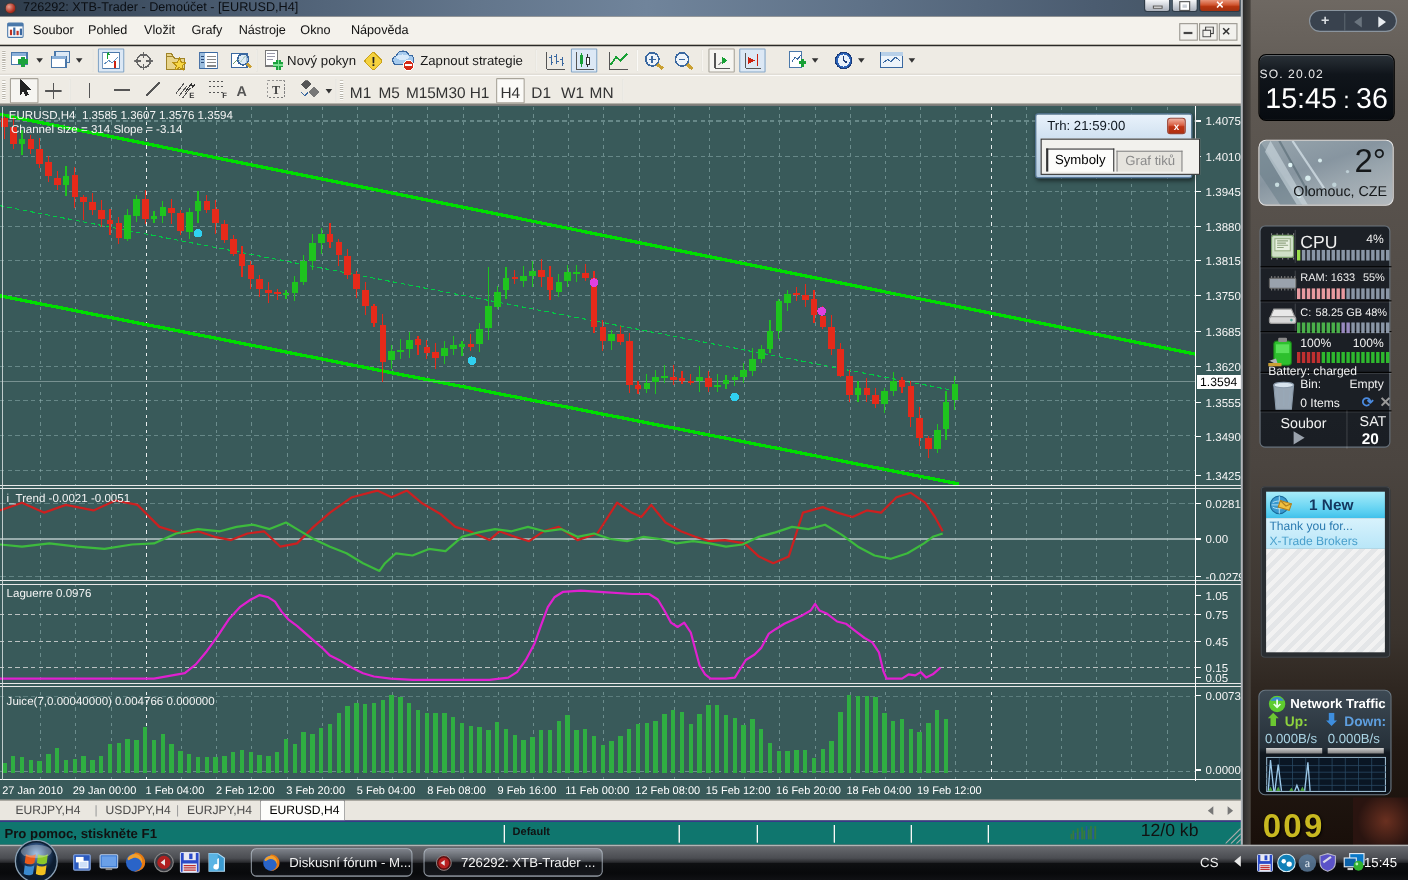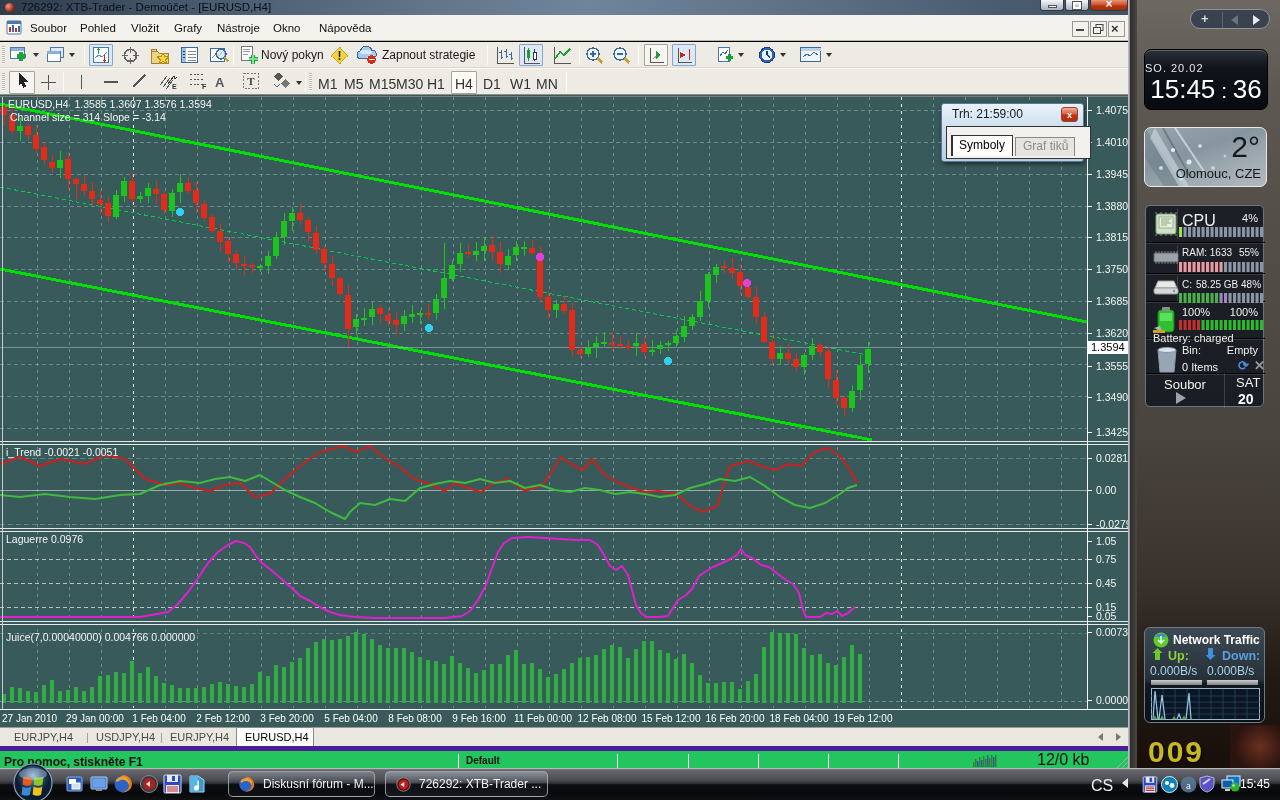--- a/index.html
+++ b/index.html
@@ -16,21 +16,21 @@
 .grip{position:absolute;top:4px;width:3px;height:18px;
   background:repeating-linear-gradient(180deg,#b9b5ab 0 1px,#fdfdfb 1px 2px)}
 .vsep{position:absolute;top:3px;width:1px;height:20px;background:#c4c0b6;border-right:1px solid #fbfaf7}
 .tbtxt{position:absolute;font-size:12px;color:#1a1a1a;white-space:nowrap}
 .press{position:absolute;background:#dce8f5;border:1px solid #86a7c8;border-radius:1px}
 .press2{position:absolute;background:#f6f5f1;border:1px solid #a8a49a;border-radius:1px}
 .tf{position:absolute;top:7px;font-size:14px;color:#333}
 .ddown{position:absolute;width:0;height:0;border-left:3px solid transparent;border-right:3px solid transparent;border-top:4px solid #333}
 #tabsrow{position:absolute;left:0;top:727px;width:1130px;height:19px;background:#eae7e0;border-top:1px solid #9c9a93}
 .tabi{position:absolute;top:3px;font-size:11px;color:#4a4a4a;white-space:nowrap}
-#statusbar{position:absolute;left:0;top:746px;width:1130px;height:22px;background:#22c55e;border-top:5px solid #4c1d95}
+#statusbar{position:absolute;left:0;top:746px;width:1130px;height:22px;background:#0f766e;border-top:1px solid #4c1d95}
 .ssep{position:absolute;top:3px;width:1px;height:16px;background:#c4c0b6;border-right:1px solid #ffffff}
 #taskbar{position:absolute;left:0;top:768px;width:1280px;height:32px;
   background:linear-gradient(180deg,#9a9ca0 0%,#66686d 6%,#4b4d52 38%,#27282c 50%,#0e0f12 52%,#08090b 80%,#101114 100%)}
 .tbbtn{position:absolute;top:3px;height:26px;border-radius:5px;border:1px solid rgba(180,190,200,.75);
   background:linear-gradient(180deg,rgba(150,155,165,.55) 0%,rgba(70,75,82,.5) 45%,rgba(10,12,16,.6) 50%,rgba(25,28,34,.45) 100%);
   color:#f2f2f2;font-size:12px;white-space:nowrap}
 #sidebar{position:absolute;left:1130px;top:0;width:150px;height:768px;
   background:linear-gradient(180deg,#6e6862 0%,#5e5852 12%,#544e49 30%,#4b4540 55%,#3b342e 75%,#231a14 88%,#190f0a 100%)}
 .gadget{position:absolute;border-radius:7px}
 text{dominant-baseline:alphabetic}
@@ -941,20 +941,35 @@
 <div class="abs" style="right:5px;top:138px;color:#f0f0f0;font-size:11px">Empty</div>
 <div class="abs" style="left:36px;top:155px;color:#f0f0f0;font-size:11px">0 Items</div>
 <div class="abs" style="left:92px;top:152px;color:#4a8adf;font-size:13px;font-weight:700">⟳</div>
 <div class="abs" style="left:108px;top:152px;color:#9a9a9a;font-size:13px;font-weight:700">✕</div>
 <div class="abs" style="left:78px;top:167px;width:1px;height:35px;background:rgba(255,255,255,.15)"></div>
 <div class="abs" style="left:18px;top:171px;color:#f0f0f0;font-size:13px">Soubor</div>
 <div class="abs" style="left:30px;top:186px;width:0;height:0;border-top:6px solid transparent;border-bottom:6px solid transparent;border-left:10px solid #9aa2ac"></div>
 <div class="abs" style="left:90px;top:169px;color:#f0f0f0;font-size:13px">SAT</div>
 <div class="abs" style="left:92px;top:185px;color:#fff;font-size:14px;font-weight:700">20</div>
 </div>
+<div class="gadget" style="left:16px;top:442px;width:118px;height:156px;border-radius:4px;background:#2a2e32;
+  box-shadow:inset 0 0 0 1px #4a4e52;padding:5px">
+ <div class="abs" style="left:5px;top:5px;width:108px;height:24px;background:linear-gradient(180deg,#a8ecfa,#56cdf0 80%,#40c0ea)"></div>
+ <svg class="abs" style="left:8px;top:7px" width="22" height="20" viewBox="0 0 22 20">
+        <circle cx="9" cy="10" r="8" fill="#3a9ad0" stroke="#1a6a9a"></circle>
+        <path d="M3 8c3-2 9-2 12 0M3 12c3 2 9 2 12 0M9 2v16M2 10h14" stroke="#bfe8f8" fill="none" stroke-width=".8"></path>
+        <path d="M10 6l10 3-2 6-10-3z" fill="#f0c040" stroke="#b08020"></path>
+        <path d="M10 6l5 5 5-2" stroke="#b08020" fill="none"></path>
+      </svg>
+ <div class="abs" style="left:44px;top:9px;color:#14365e;font-size:14px;font-weight:700">1 New</div>
+ <div class="abs" style="left:5px;top:29px;width:108px;height:28px;background:linear-gradient(180deg,#d8f2fc,#b8e6f8)"></div>
+ <div class="abs" style="left:8px;top:31px;color:#2a7ab0;font-size:11px">Thank you for...</div>
+ <div class="abs" style="left:8px;top:44px;color:#4aa0cc;font-size:11px">X-Trade Brokers</div>
+ <div class="abs" style="left:5px;top:57px;width:108px;height:94px;background:repeating-linear-gradient(135deg,#f2f2f2 0 4px,#e4e6e8 4px 8px)"></div>
+</div>
 <div class="gadget" style="left:14px;top:627px;width:121px;height:96px;background:linear-gradient(180deg,rgba(62,76,88,.92) 0%,rgba(38,50,60,.92) 55%,rgba(16,24,32,.95) 60%,rgba(10,16,24,.95) 100%);border:1px solid #6a7a86;border-radius:6px">
  <svg class="abs" style="left:8px;top:4px" width="16" height="16" viewBox="0 0 16 16">
         <circle cx="8" cy="8" r="7.5" fill="#5ecc2e"></circle>
         <path d="M2 5a7 7 0 0112 0z" fill="#3a8ad0"></path>
         <path d="M8 4v6M5 8l3 3 3-3" stroke="#e8ffe8" stroke-width="1.6" fill="none"></path>
       </svg>
  <div class="abs" style="left:28px;top:5px;color:#fff;font-size:12px;font-weight:700;white-space:nowrap">Network Traffic</div>
  <svg class="abs" style="left:7px;top:20px" width="11" height="12" viewBox="0 0 11 12">
         <path d="M5.5 0l5 5H8v7H3V5H.5z" fill="#6cc832"></path>
       </svg>
@@ -1037,21 +1052,21 @@
       <path d="M3 6a8 8 0 0110-3c3 2 4 5 3 8-1-4-5-6-8-5S3 10 3 6z" fill="#f0a030"></path>
     </svg>
 <div class="tbbtn" style="left:385px;width:163px;background:linear-gradient(180deg,rgba(170,175,185,.6) 0%,rgba(85,90,98,.55) 45%,rgba(18,20,25,.65) 50%,rgba(35,38,45,.5) 100%)">
       <span style="position:absolute;left:33px;top:5px">726292: XTB-Trader ...</span>
     </div>
 <svg class="abs" style="left:396px;top:9px" width="15" height="15" viewBox="0 0 20 20">
       <circle cx="10" cy="10" r="9" fill="#601010" stroke="#999"></circle>
       <circle cx="10" cy="10" r="6.5" fill="#b82020"></circle>
       <path d="M6 10l5-3.5v7z" fill="#e8e8e8"></path>
     </svg>
-<div class="abs" style="left:1091px;top:9px;color:#f0f0f0;font-size:16px">CS</div>
+<div class="abs" style="left:1091px;top:9px;color:#f0f0f0;font-size:12px">CS</div>
 <div class="abs" style="left:1122px;top:10px;width:0;height:0;border-top:5px solid transparent;border-bottom:5px solid transparent;border-right:6px solid #e8e8e8"></div>
 <svg class="abs" style="left:1142px;top:8px" width="16" height="17" viewBox="0 0 18 20">
       <rect x="1" y="1" width="16" height="18" rx="1" fill="#2a4ac8" stroke="#cfd8f0"></rect>
       <rect x="4" y="1" width="10" height="7" fill="#e8e8f0"></rect>
       <rect x="8.5" y="2" width="3" height="5" fill="#2a4ac8"></rect>
       <rect x="3" y="11" width="12" height="8" fill="#e8e8f0"></rect>
       <path d="M4 13h10M4 15h10M4 17h10" stroke="#c03030" stroke-width="1.2"></path>
     </svg>
 <svg class="abs" style="left:1161px;top:8px" width="17" height="17" viewBox="0 0 17 17">
       <circle cx="8.5" cy="8.5" r="8" fill="#1080b8" stroke="#d8ecf4"></circle>

